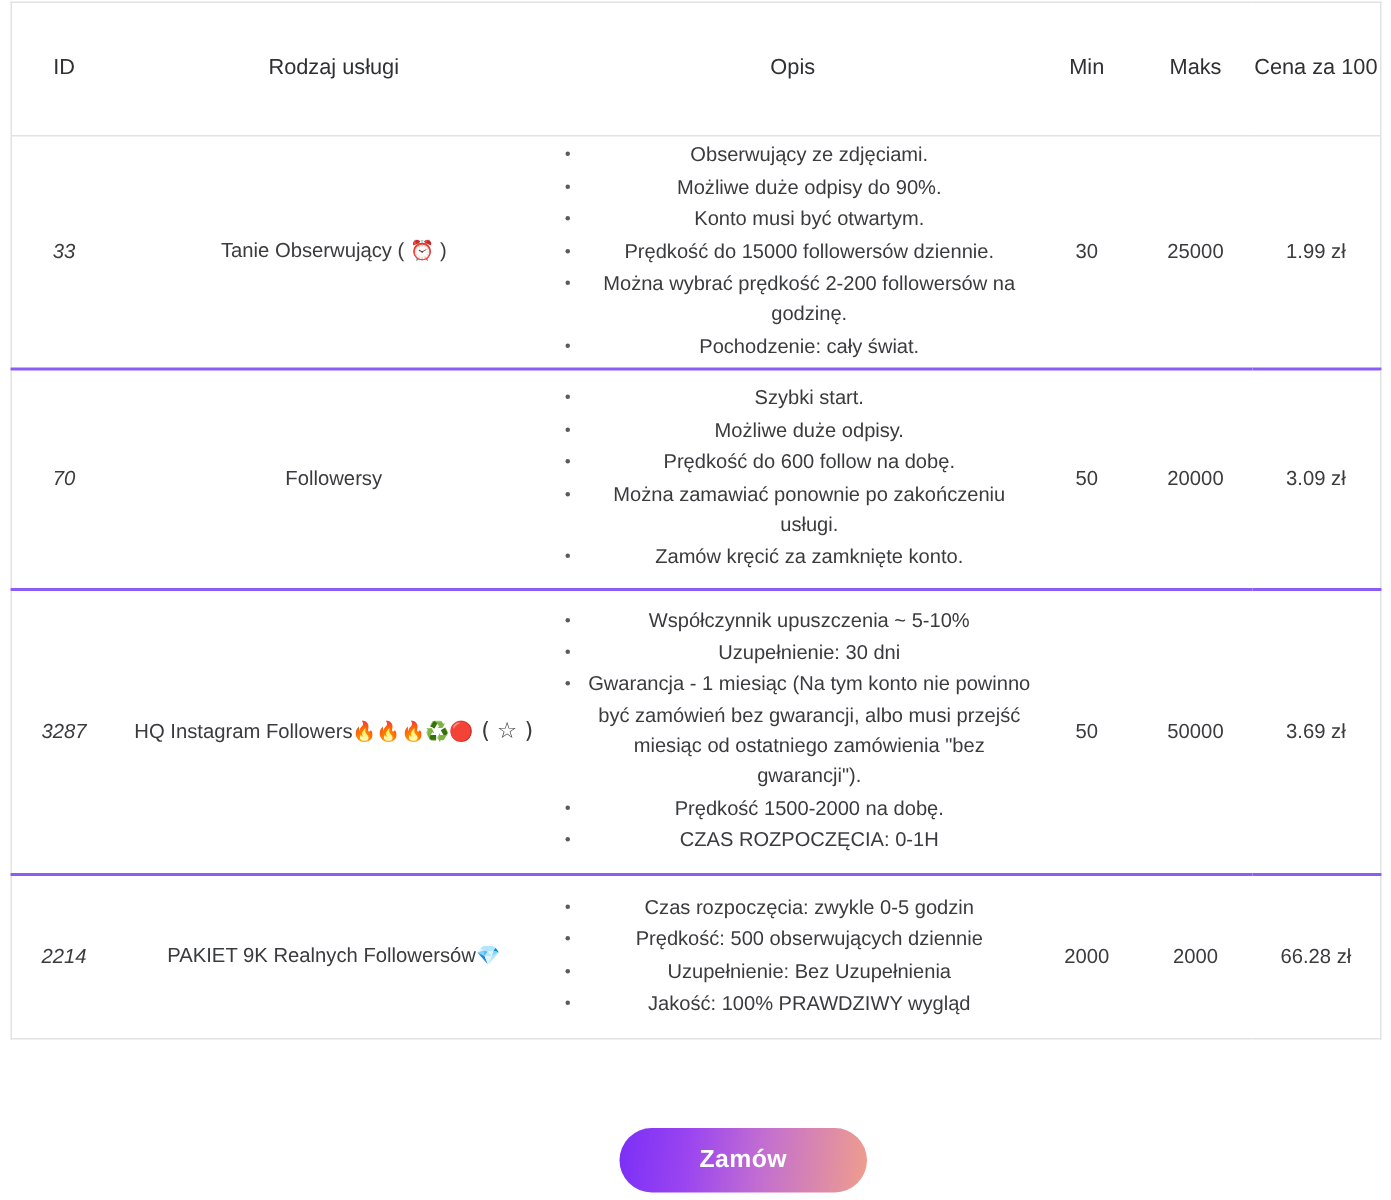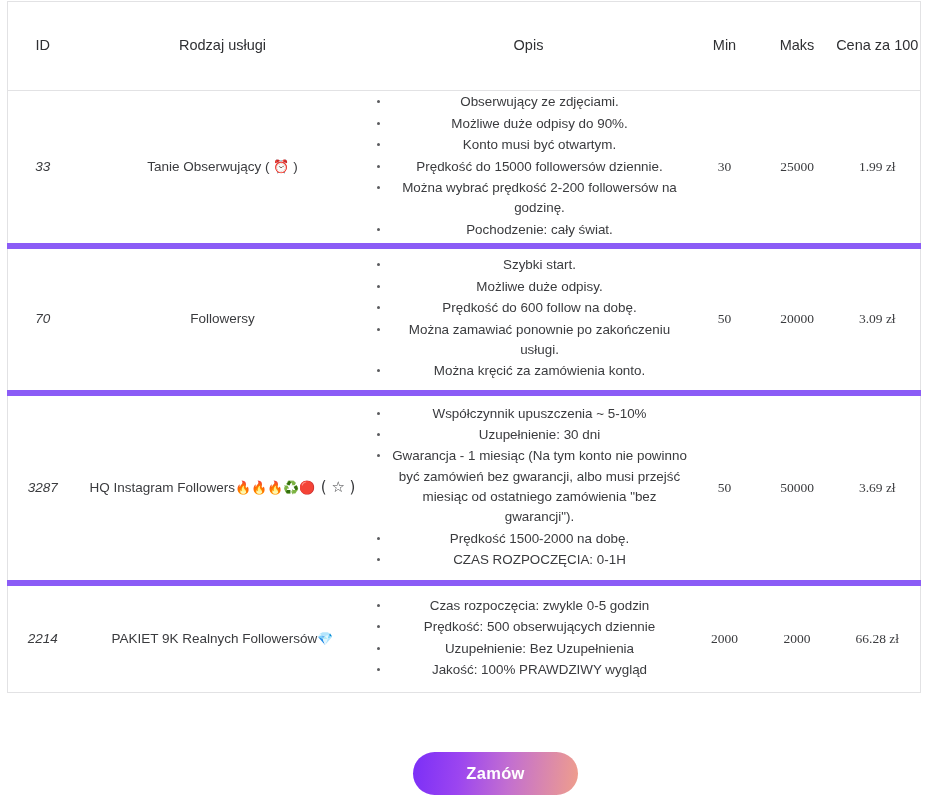--- a/index.html
+++ b/index.html
@@ -50,41 +50,41 @@
     height: 88px;
     border-bottom: 1px solid #e2e2e4;
     line-height: 1.35;
   }
 
   table.services tbody td {
     font-size: 13.5px;
     color: #3a3b3e;
     text-align: center;
     vertical-align: middle;
-    border-bottom: 6px solid #8b5cf6;
+    border-bottom: 2px solid #8b5cf6;
     padding: 0;
     line-height: 1.45;
   }
   table.services tbody tr:last-child td {
     border-bottom: none;
   }
 
   
   .col-id      { width: 70px;  }
   .col-type    { width: 290px; }
   .col-desc    { width: 322px; }
   .col-min     { width: 70px;  }
   .col-max     { width: 75px;  }
   .col-price   { width: 86px;  }
 
   .cell-id       { font-size: 13.5px; font-style: italic; }
   .cell-type     { font-size: 13.5px; padding: 0 6px; margin-top: 20px; }
   .cell-min,
   .cell-max,
-  .cell-price    { font-size: 13.5px; white-space: nowrap; font-family: Liberation Serif, serif; }
+  .cell-price    { font-size: 13.5px; white-space: nowrap; }
 
   
   .cell-desc {
     text-align: left;
     padding: 14px 10px 14px 6px;
   }
   .desc-list {
     margin: 0;
     padding: 0 0 0 22px;
     list-style: none;
@@ -202,21 +202,21 @@
           <td class="cell-id">70</td>
           <td class="cell-type">
             <span>Followersy</span>
           </td>
           <td class="cell-desc">
             <ul class="desc-list">
               <li>Szybki start.</li>
               <li>Możliwe duże odpisy.</li>
               <li>Prędkość do 600 follow na dobę.</li>
               <li>Można zamawiać ponownie po zakończeniu usługi.</li>
-              <li>Można kręcić za zamówienia konto.</li>
+              <li>Zamów kręcić za zamknięte konto.</li>
             </ul>
           </td>
           <td class="cell-min">50</td>
           <td class="cell-max">20000</td>
           <td class="cell-price">3.09 zł</td>
         </tr>
 
         <tr class="row-h3">
           <td class="cell-id">3287</td>
           <td class="cell-type">

